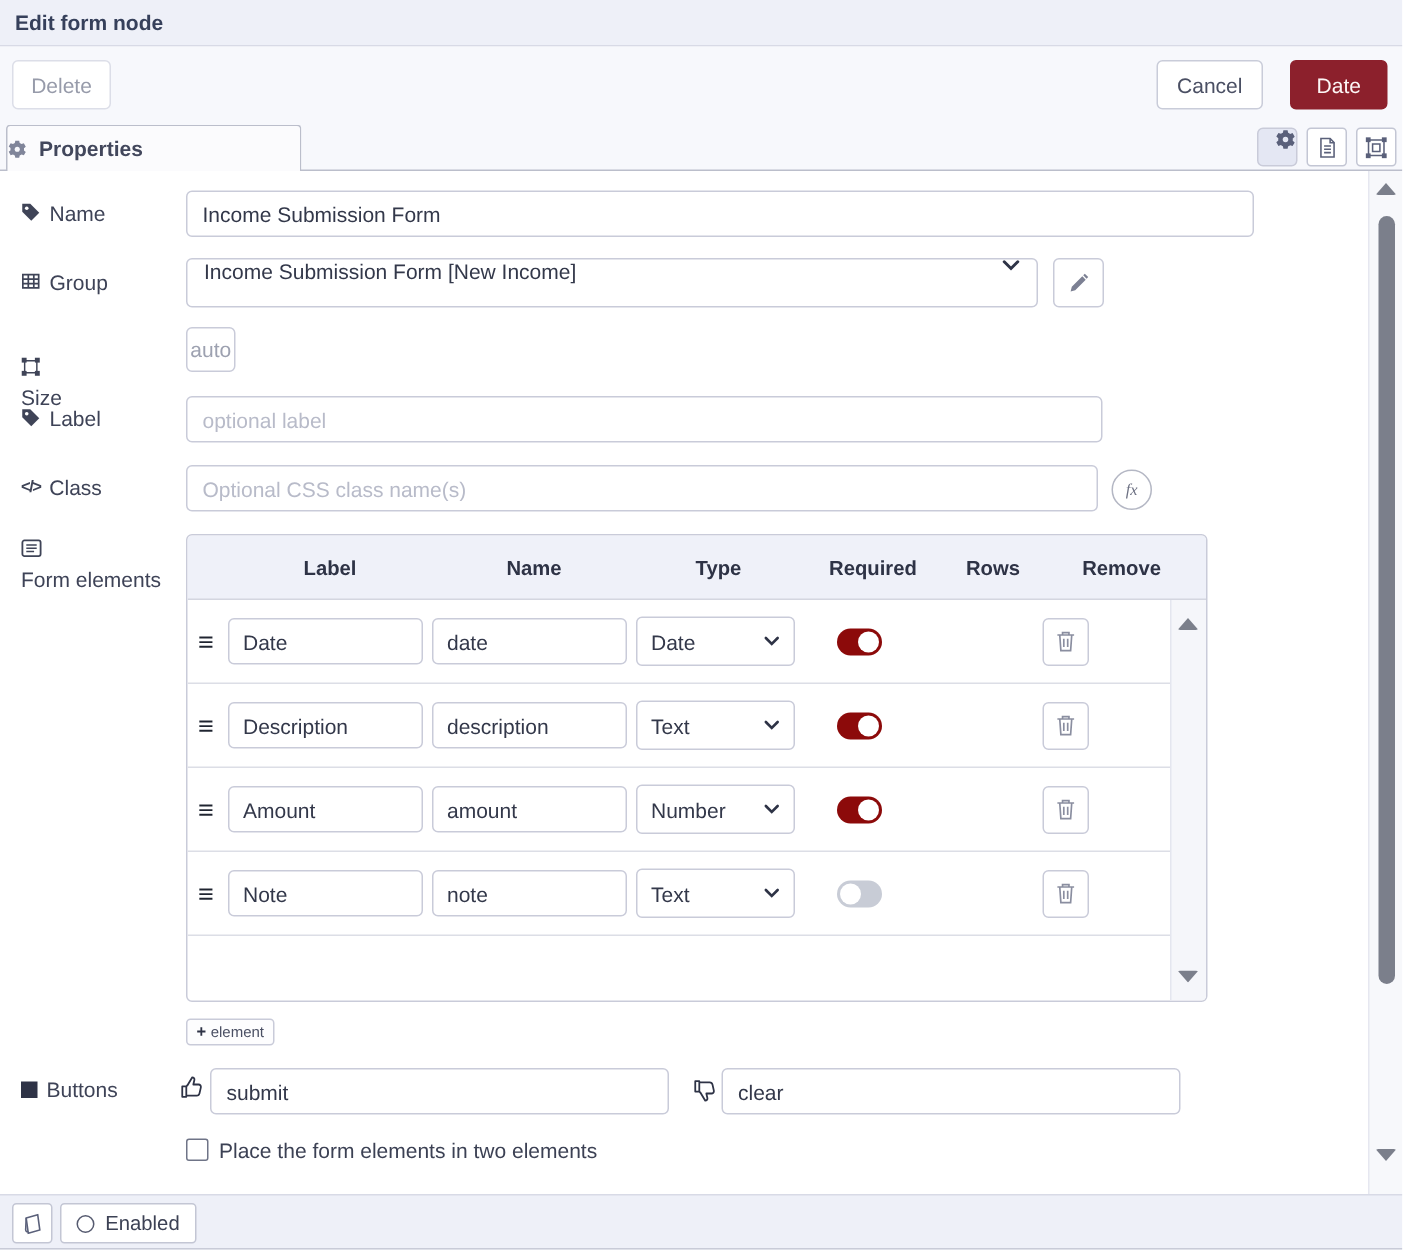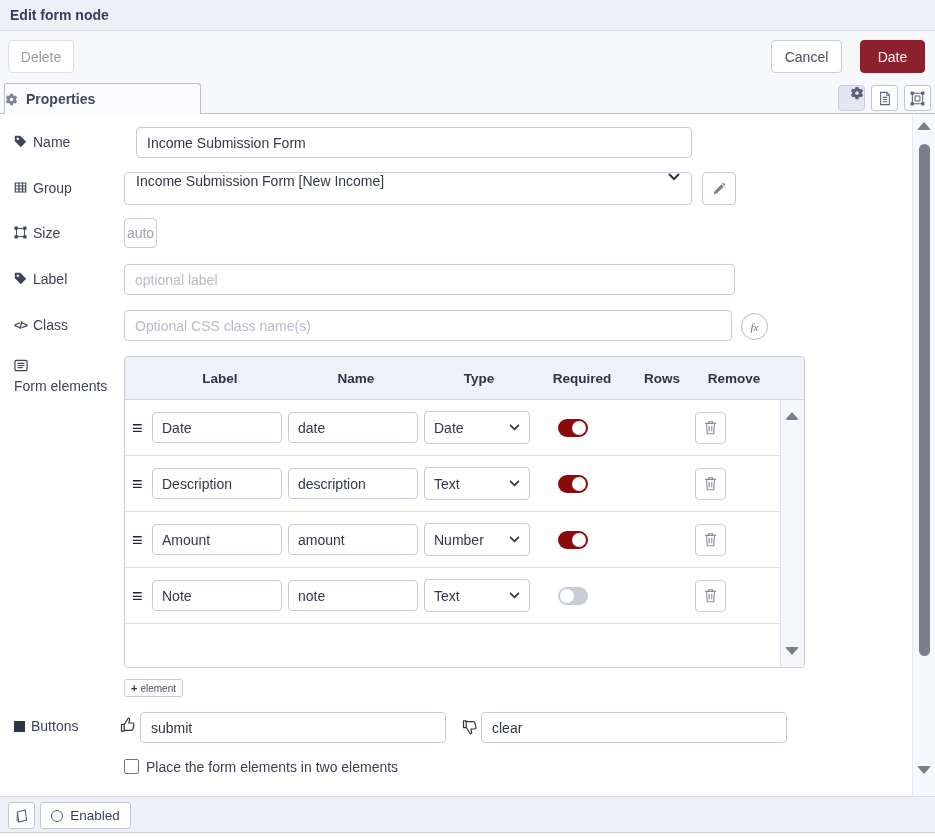--- a/index.html
+++ b/index.html
@@ -169,21 +169,21 @@
 
     <div class="flabel" style="top:20px;">
       <span class="lbl-icon">
         <svg width="13" height="13" viewBox="0 0 16 16">
             <path fill="#3f4457" d="M1 1h6.6L15 8.4 8.4 15 1 7.6z"></path>
             <circle cx="4.7" cy="4.7" r="1.5" fill="#fff"></circle>
           </svg>
       </span>
       <span>Name</span>
     </div>
-    <input class="tin" style="left: 124px; top: 13px; width: 556px; height: 31px; margin-left: 12px;" value="Income Submission Form">
+    <input class="tin" style="left: 124px; top: 13px; width: 712px; height: 31px;" value="Income Submission Form">
 
     <div class="flabel" style="top:66px;">
       <span class="lbl-icon">
         <svg width="13" height="13" viewBox="0 0 16 16" fill="none" stroke="#3f4457" stroke-width="1.4">
             <path d="M1.5 2.5h13v11h-13z M1.5 6.2h13 M1.5 9.9h13 M6 2.5v11 M10.5 2.5v11"></path>
           </svg>
       </span>
       <span>Group</span>
     </div>
     <div class="sel" style="left:124px; top:58px; width:568px; height:33px;">
@@ -195,21 +195,21 @@
       </span>
     </div>
     <div class="iconbtn" style="left:702px; top:58px; width:34px; height:33px;">
       <span>
         <svg width="14" height="14" viewBox="0 0 16 16">
             <path fill="#7c8093" d="M2 14l.9-3.5 8-8 2.6 2.6-8 8L2 14zm9.6-12.3 1.2-1.2 2.6 2.6-1.2 1.2-2.6-2.6z"></path>
           </svg>
       </span>
     </div>
 
-    <div class="flabel" style="top:111px;">
+    <div class="flabel" style="top:123px;flex-direction:column;">
       <span class="lbl-icon">
         <svg width="13" height="13" viewBox="0 0 16 16" fill="none" stroke="#3f4457" stroke-width="1.2">
             <path d="M3 3h10v10H3z"></path>
             <g fill="#3f4457" stroke="none">
               <rect x="0.6" y="0.6" width="4" height="4"></rect>
               <rect x="11.4" y="0.6" width="4" height="4"></rect>
               <rect x="0.6" y="11.4" width="4" height="4"></rect>
               <rect x="11.4" y="11.4" width="4" height="4"></rect>
             </g>
           </svg>
@@ -246,21 +246,21 @@
       <span>Form elements</span>
     </div>
 
     <div class="et">
       <div class="et-head">
         <div class="hc" style="width:136px;">Label</div>
         <div class="hc" style="width:136px;">Name</div>
         <div class="hc" style="width:110px;">Type</div>
         <div class="hc" style="width:96px;">Required</div>
         <div class="hc" style="width:64px;">Rows</div>
-        <div class="hc" style="width:80px;">Remove</div>
+        <div class="hc" style="width:80px;text-align:right;">Remove</div>
       </div>
 
       <div class="et-row">
         <span class="handle">≡</span>
         <input class="et-in" value="Date" style="">
         <input class="et-in" value="date" style="">
         <div class="et-sel">
           <span>Date</span>
           <span>
               <svg width="11" height="7" viewBox="0 0 12 8" fill="none" stroke="#2e3346" stroke-width="2" stroke-linecap="round">

